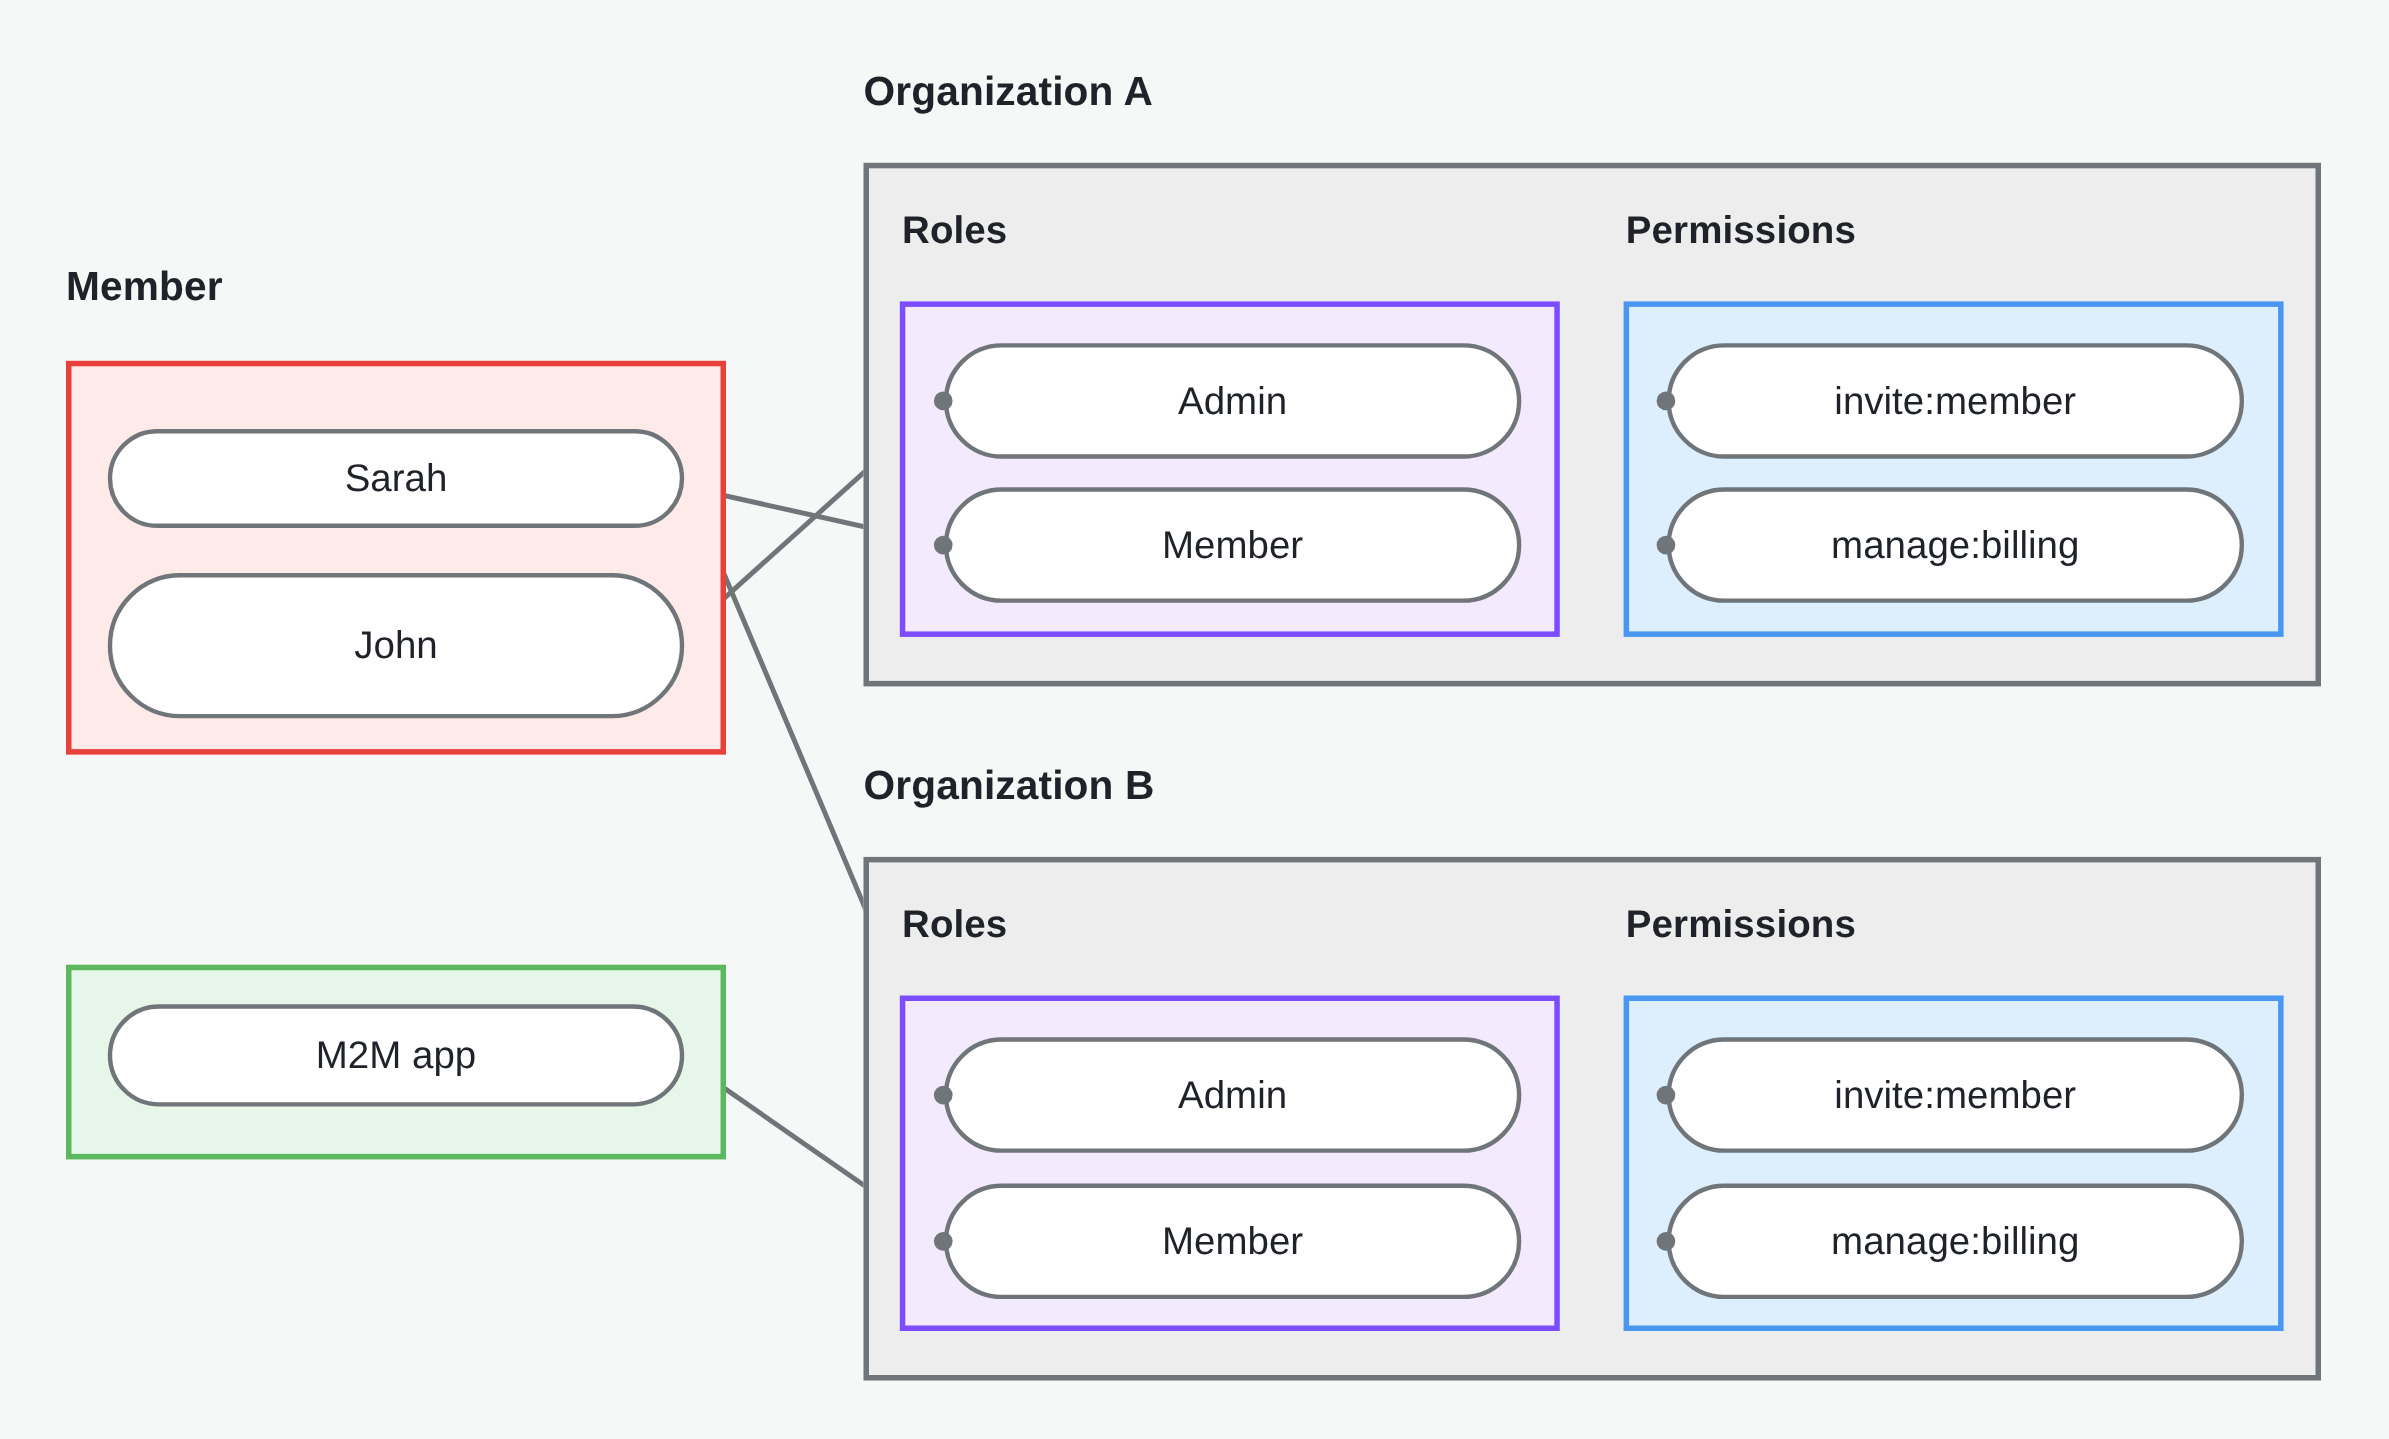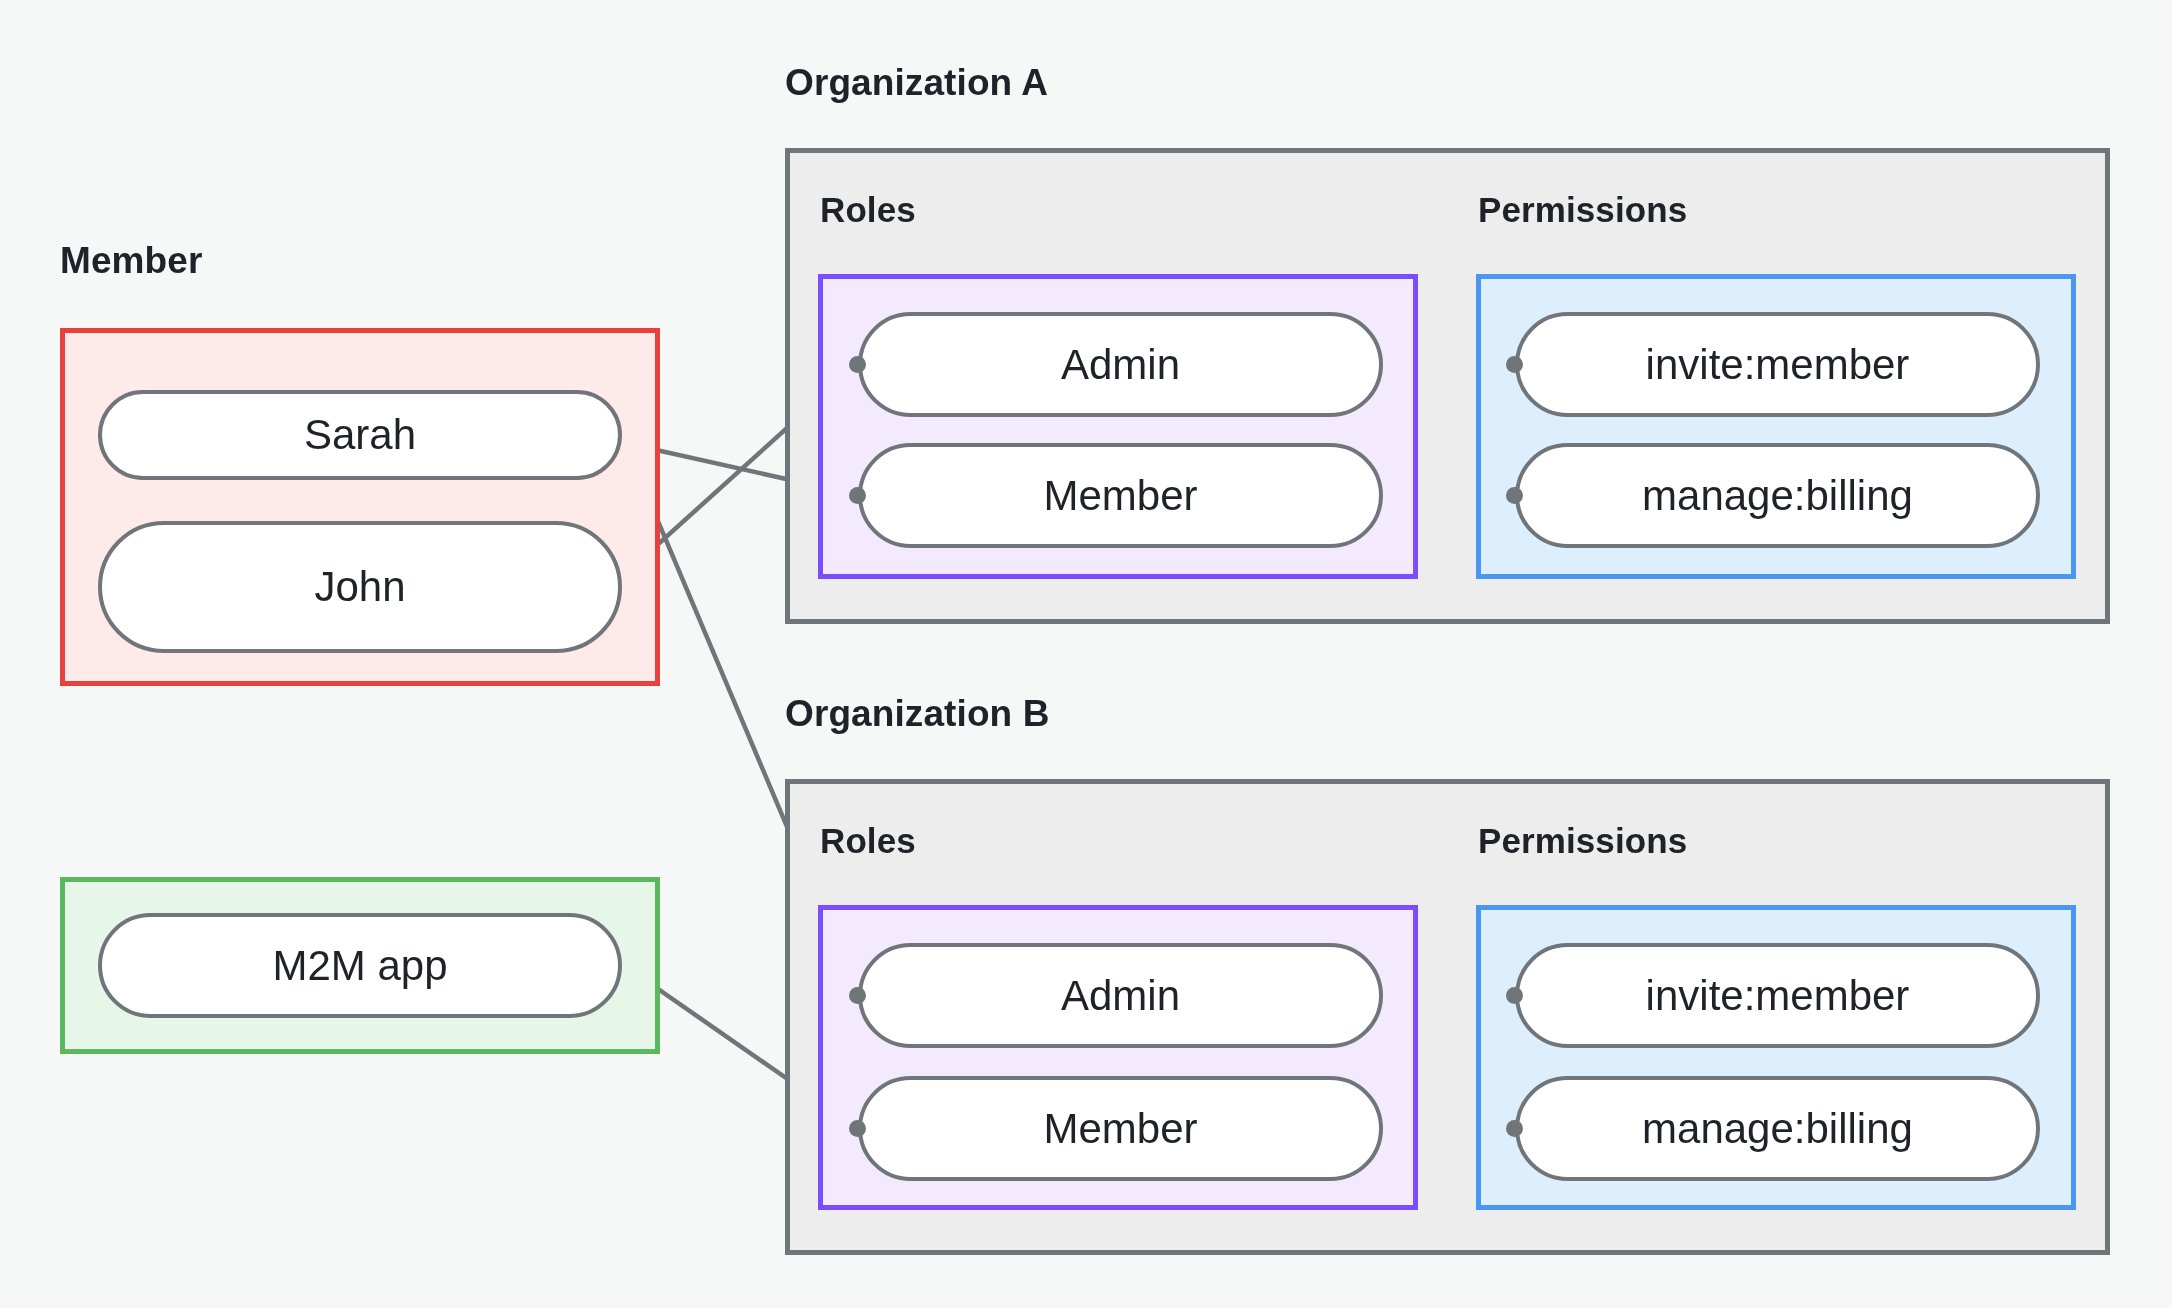--- a/index.html
+++ b/index.html
@@ -42,21 +42,21 @@
 
   
   .pill{
     position:absolute;
     box-sizing:border-box;
     background:#ffffff;
     border:4px solid #70757a;
     border-radius:999px;
     display:flex;align-items:center;justify-content:center;
     color:#1f2329;
-    font-size:42px;
+    font-size:35px;
     font-weight:400;
     white-space:nowrap;
     z-index:4;
   }
 
   
   .dot{
     position:absolute;
     width:17px;height:17px;
     border-radius:50%;
@@ -98,21 +98,21 @@
 
   <div class="group box-users" style="left:60px;top:328px;width:600px;height:358px;"></div>
 
   <div class="pill" style="left:98px;top:390px;width:524px;height:90px;">Sarah</div>
 
   <div class="pill" style="left:98px;top:521px;width:524px;height:132px;">John</div>
 
 
   <div class="group box-m2m" style="left:60px;top:877px;width:600px;height:177px;"></div>
 
-  <div class="pill" style="left:98px;top:913px;width:524px;height:105px;">M2M app</div>
+  <div class="pill" style="left:98px;top:913px;width:524px;height:93px;">M2M app</div>
 
   <div class="group-title" style="left:785px;top:62px;">Organization A</div>
 
   <div class="group box-org" style="left:785px;top:148px;width:1325px;height:476px;"></div>
 
   <div class="group-title" style="left:820px;top:190px;font-size:35px;">Roles</div>
 
   <div class="group-title" style="left:1478px;top:190px;font-size:35px;">Permissions</div>
 
   <div class="group box-roles" style="left:818px;top:274px;width:600px;height:305px;"></div>

